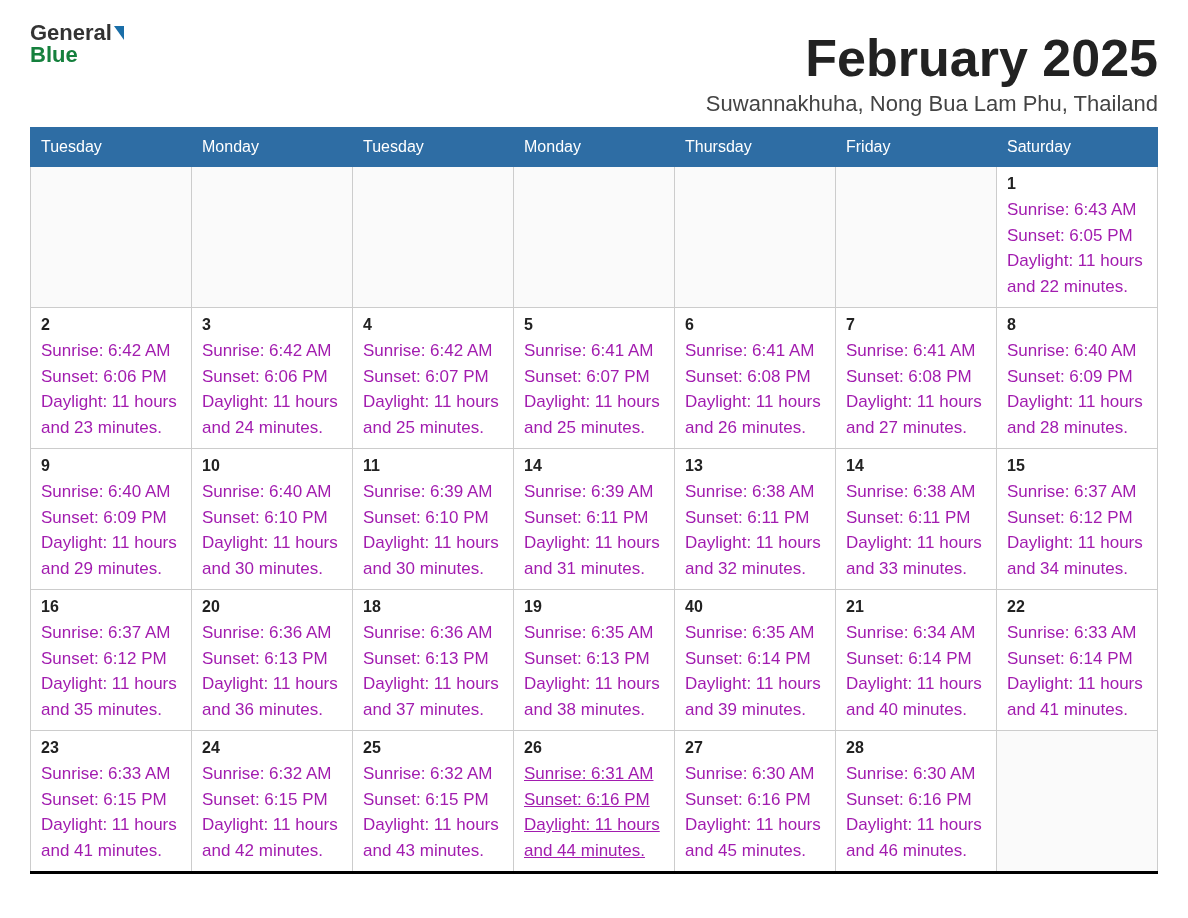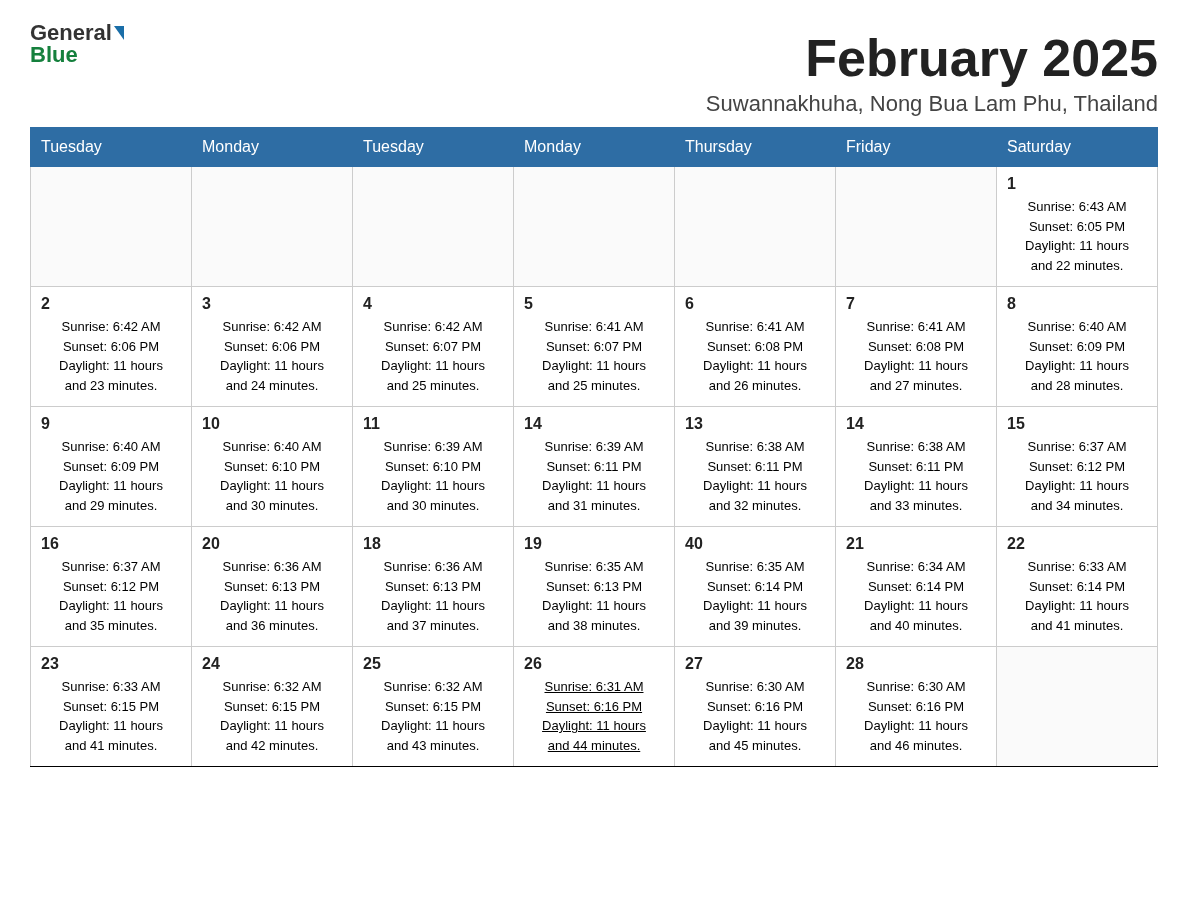--- a/index.html
+++ b/index.html
@@ -82,30 +82,29 @@
       height: 120px;
     }
     .day-number {
       font-size: 16px;
       font-weight: bold;
       color: #222;
       display: block;
       margin-bottom: 4px;
     }
     .day-info {
-      font-size: 13px;
+      font-size: 17px;
       line-height: 1.5;
-      color: #000000;
-      text-align: center;
+      color: #a21caf;
     }
     .empty-cell {
       background: #fafafa;
     }
     tr:last-child td {
-      border-bottom: 1px solid #000000;
+      border-bottom: 3px solid #000000;
     }
   </style>
 </head>
 <body>
 
 <div class="header-top">
   <div class="logo">
     <div class="logo-general">
       <span>General</span>
         <span class="blue-arrow"></span>

